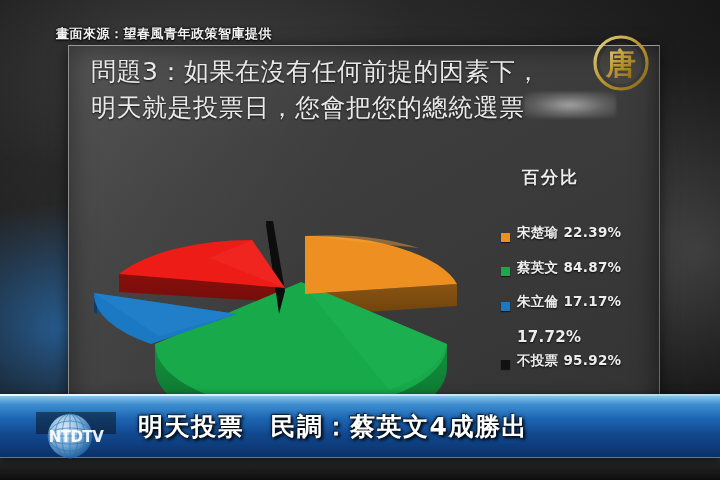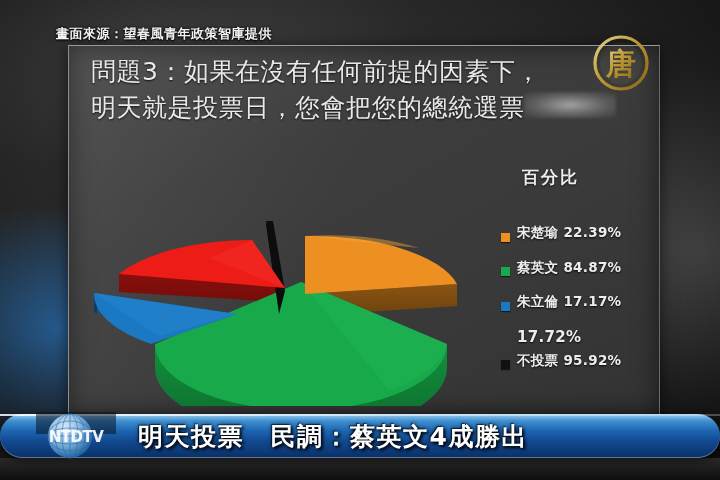--- a/index.html
+++ b/index.html
@@ -66,24 +66,24 @@
   .lg-text{color:#ededed;font-size:13.5px;font-weight:bold;line-height:1.3;
     letter-spacing:.3px;text-shadow:0 1px 2px rgba(0,0,0,.85);}
   .lg-sub{color:#ededed;font-size:15px;font-weight:bold;letter-spacing:.3px;
     margin:0 0 6px 16px;text-shadow:0 1px 2px rgba(0,0,0,.85);}
 
   
   .watermark{position:absolute;left:588px;top:30px;width:66px;height:66px;z-index:9;
     opacity:.92;}
 
   
-  .banner{position:absolute;left:0;right:0;bottom:22px;height:44px;z-index:10;
+  .banner{position:absolute;left:0;right:0;bottom:22px;height:64px;z-index:10;
     background:linear-gradient(180deg,
       #9fd0ef 0%, #3f8fd0 16%, #1d66b4 38%, #12498f 62%, #0d3a78 85%, #0a2f63 100%);
-    box-shadow:0 -1px 0 rgba(255,255,255,.35) inset, 0 2px 8px rgba(0,0,0,.6);border-radius:23px;}
+    box-shadow:0 -1px 0 rgba(255,255,255,.35) inset, 0 2px 8px rgba(0,0,0,.6);}
   .banner-top-hl{position:absolute;left:0;right:0;top:0;height:2px;
     background:linear-gradient(90deg,rgba(255,255,255,.85),rgba(255,255,255,.25));}
   .banner-text{position:absolute;left:138px;top:50%;transform:translateY(-50%);
     color:#fff;font-size:25px;font-weight:bold;letter-spacing:1.5px;white-space:nowrap;
     text-shadow:0 0 4px rgba(0,0,0,.9), 2px 2px 3px rgba(0,0,0,.85), -1px -1px 1px rgba(0,0,0,.6);}
   .banner-bottom{position:absolute;left:0;right:0;bottom:0;height:22px;z-index:9;
     background:linear-gradient(180deg,#2a2a2a 0%,#1a1a1a 60%,#0d0d0d 100%);}
 
   
   .logo{position:absolute;left:36px;bottom:12px;width:80px;height:62px;z-index:12;}

